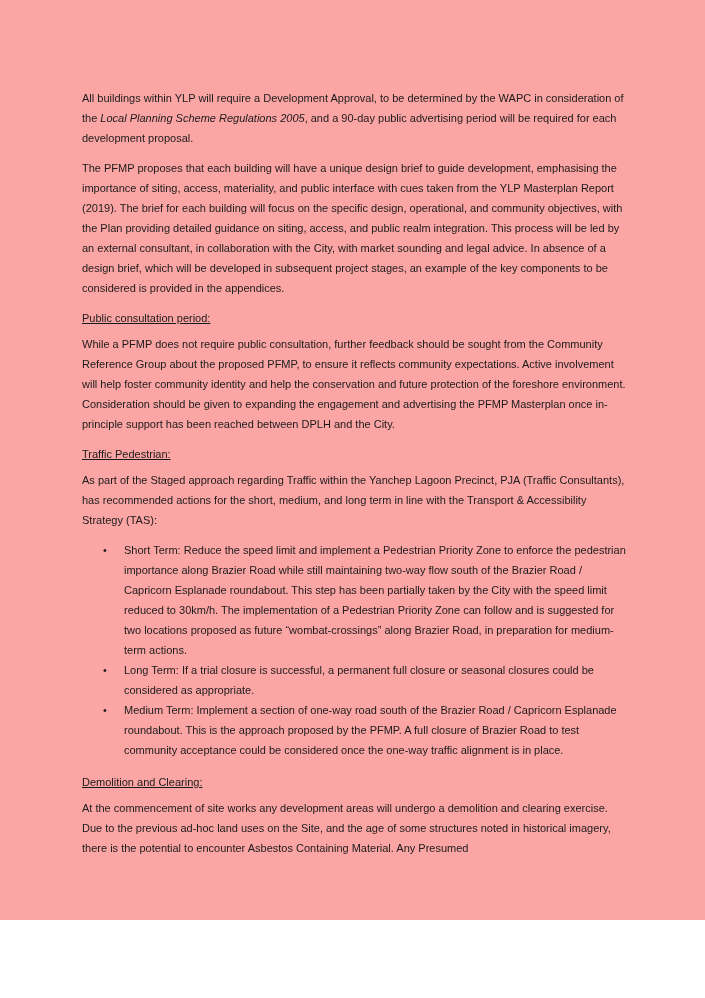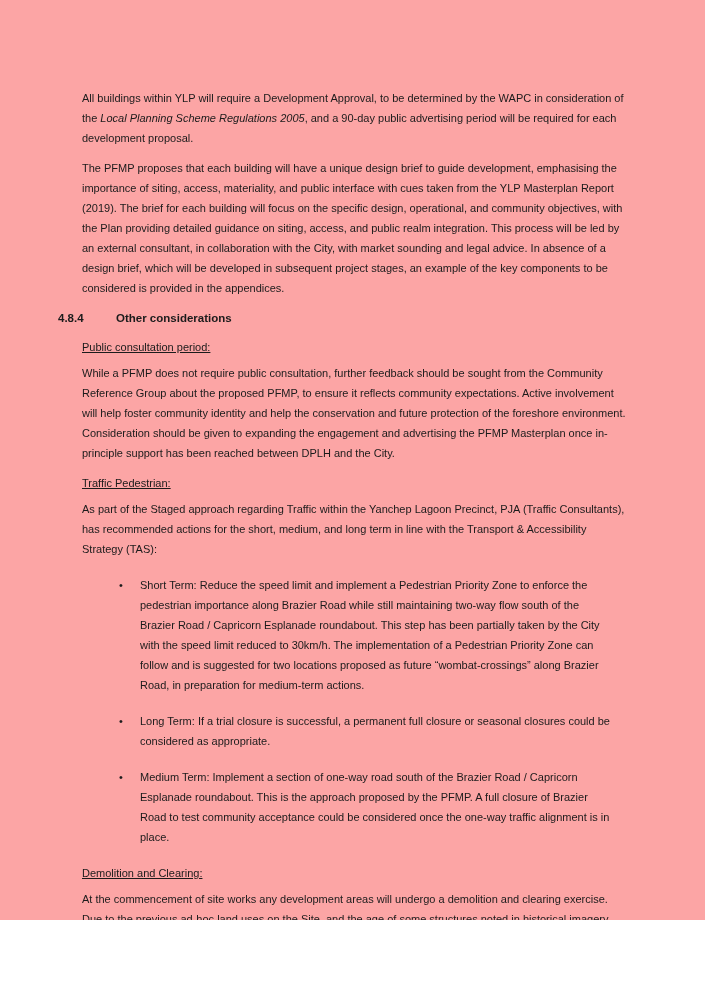--- a/index.html
+++ b/index.html
@@ -44,21 +44,21 @@
   .subhead.tight { margin-top: 12px; }
   ul.bullets {
     list-style: none;
     margin: 0 0 2px 0;
     padding: 0 0 0 42px;
   }
   ul.bullets li {
     position: relative;
     font-size: 11px;
     line-height: 20px;
-    margin: 16px;
+    margin: 0;
   }
   ul.bullets li::before {
     content: "\2022";
     position: absolute;
     left: -21px;
     top: 0;
   }
   .footer {
     position: absolute;
     left: 0; right: 0;
@@ -98,23 +98,20 @@
 </head>
 <body>
 
 <div class="page">
   <div class="content">
 
     <p class="body-text"><span>All buildings within YLP will require a Development Approval, to be determined by the WAPC in consideration of the </span><em>Local Planning Scheme Regulations 2005</em><span>, and a 90-day public advertising period will be required for each development proposal.</span></p>
 
     <p class="body-text">The PFMP proposes that each building will have a unique design brief to guide development, emphasising the importance of siting, access, materiality, and public interface with cues taken from the YLP Masterplan Report (2019).  The brief for each building will focus on the specific design, operational, and community objectives, with the Plan providing detailed guidance on siting, access, and public realm integration. This process will be led by an external consultant, in collaboration with the City, with market sounding and legal advice. In absence of a design brief, which will be developed in subsequent project stages, an example of the key components to be considered is provided in the appendices.</p>
 
-    <div class="section-heading">
-      <span class="sec-num">4.8.4</span><span>Other considerations</span>
-    </div>
 
     <div class="subhead">Public consultation period:</div>
 
     <p class="body-text">While a PFMP does not require public consultation, further feedback should be sought from the Community Reference Group about the proposed PFMP, to ensure it reflects community expectations. Active involvement will help foster community identity and help the conservation and future protection of the foreshore environment. Consideration should be given to expanding the engagement and advertising the PFMP Masterplan once in-principle support has been reached between DPLH and the City.</p>
 
     <div class="subhead">Traffic Pedestrian:</div>
 
     <p class="body-text">As part of the Staged approach regarding Traffic within the Yanchep Lagoon Precinct, PJA (Traffic Consultants), has recommended actions for the short, medium, and long term in line with the Transport &amp; Accessibility Strategy (TAS):</p>
 
     <ul class="bullets">

